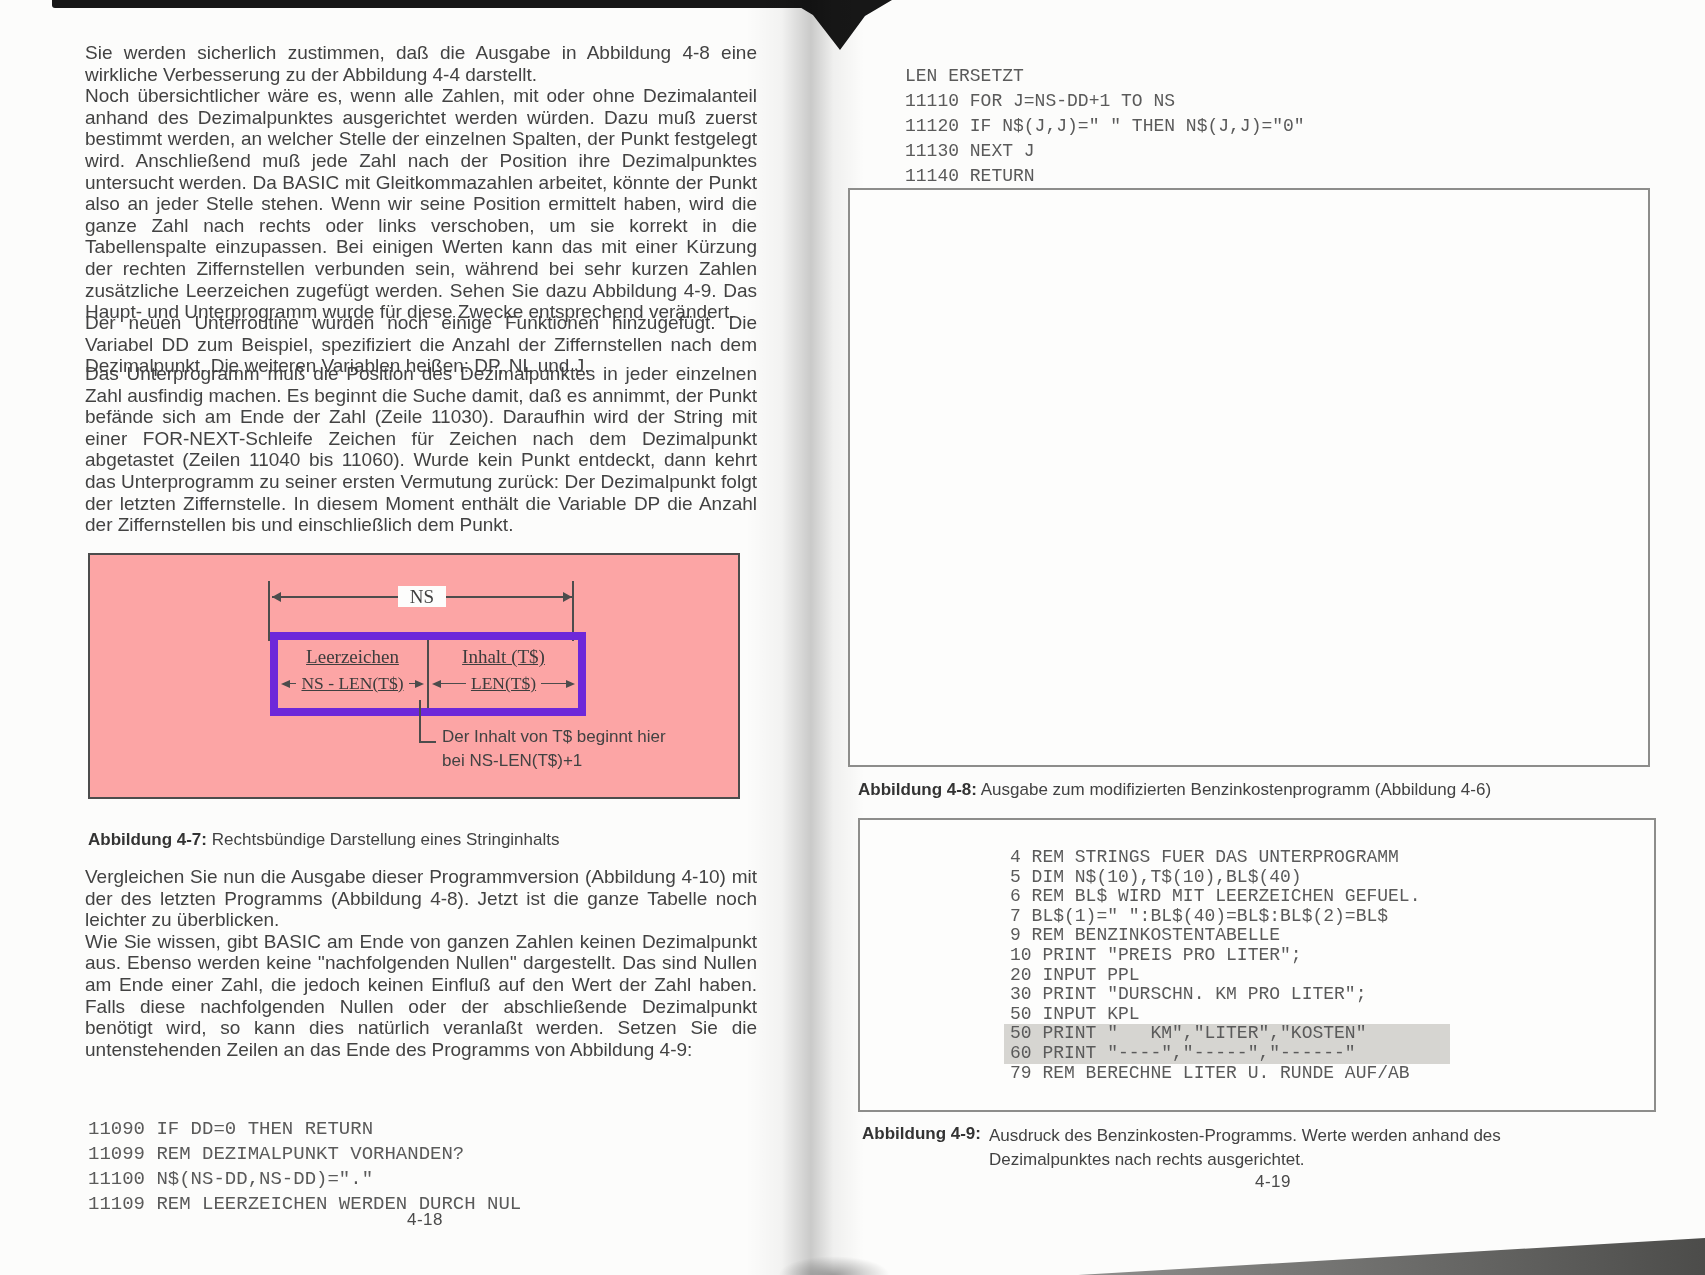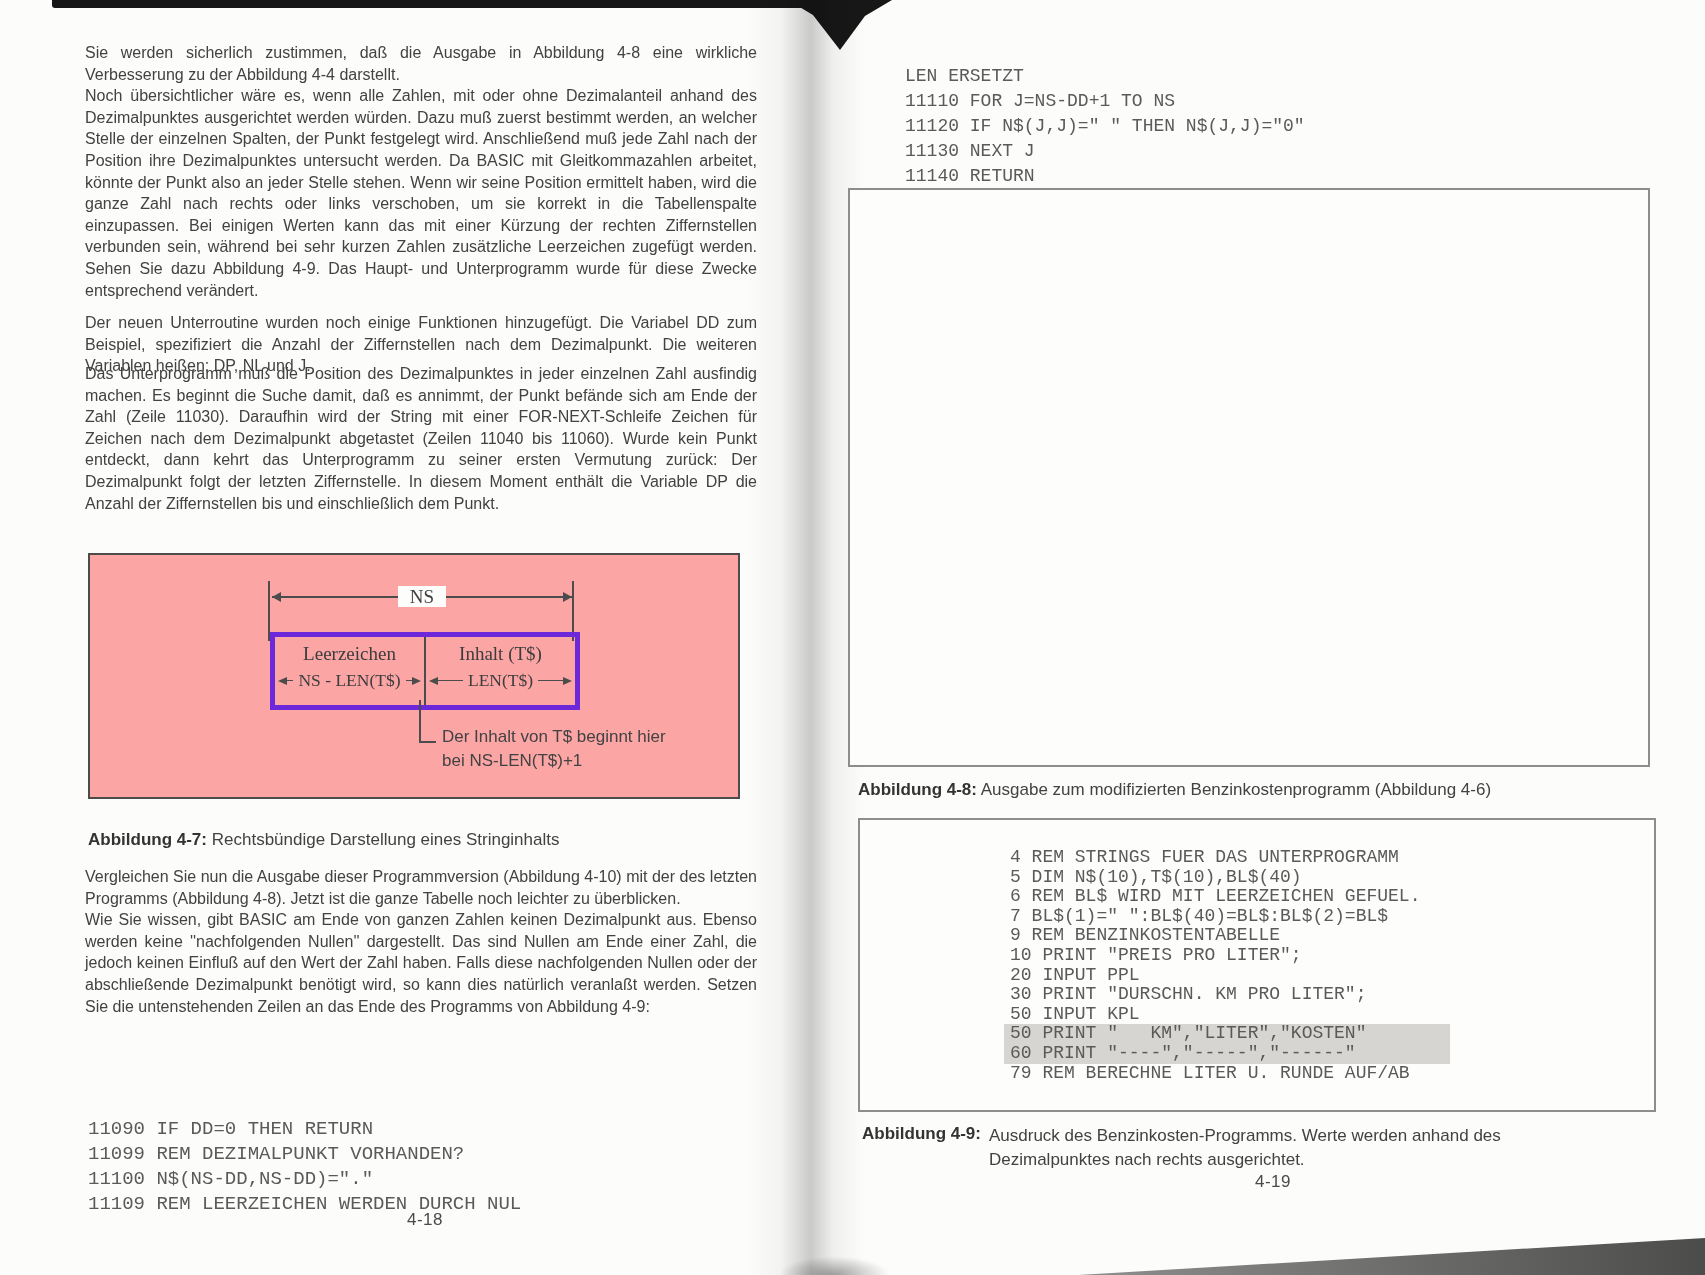--- a/index.html
+++ b/index.html
@@ -10,21 +10,21 @@
   .spine-wedge{position:absolute;left:788px;top:0;width:104px;height:50px;background:#171717;
                clip-path:polygon(0 0,100% 0,74% 32%,50% 100%,24% 30%);}
   .gutter{position:absolute;left:746px;top:0;width:118px;height:1275px;
           background:linear-gradient(90deg,rgba(0,0,0,0) 0%,rgba(0,0,0,0.04) 30%,rgba(0,0,0,0.20) 55%,rgba(0,0,0,0.05) 74%,rgba(0,0,0,0) 100%);}
   .corner-shadow{position:absolute;left:1078px;top:1238px;width:627px;height:37px;
                  clip-path:polygon(0 100%,100% 0,100% 100%);
                  background:linear-gradient(90deg,#8f8f8d,#4c4c4a);}
   .spine-foot{position:absolute;left:778px;top:1256px;width:112px;height:19px;
               background:radial-gradient(ellipse at 50% 100%,rgba(0,0,0,0.35),rgba(0,0,0,0) 70%);}
   
-  .para{position:absolute;width:672px;font-size:16px;line-height:21.6px;text-align:justify;color:#424242;}
+  .para{position:absolute;width:672px;font-size:19px;line-height:21.6px;text-align:justify;color:#424242;}
   .para p{margin:0;}
   
   .code{position:absolute;font-family:"Liberation Mono",monospace;color:#5a5a5a;font-size:19px;line-height:25px;white-space:pre;}
   .code-sm{font-size:18px;line-height:25px;}
   
   .terminal{position:absolute;font-family:"DejaVu Sans Mono",monospace;font-size:20px;line-height:21px;
             color:#616161;white-space:pre;margin:0;}
   
   .figbox{position:absolute;border:2px solid #8d8d8b;background:#fdfdfc;}
   .diagram{position:absolute;border:2px solid #4c4c4c;background:#fca5a5;}
@@ -32,21 +32,21 @@
   .caption b{color:#333;}
   .pagenum{position:absolute;font-size:17px;color:#4a4a4a;letter-spacing:0.5px;}
   
   .tick{position:absolute;border-left:2px solid #4c4c4c;}
   .hline{position:absolute;border-top:2px solid #4c4c4c;}
   .ns-label-row{position:absolute;text-align:center;font-family:"Liberation Serif",serif;font-size:19px;}
   .ns-label-row span{background:#fdfdfc;padding:0 12px;}
   .tri{position:absolute;width:0;height:0;border-top:5px solid transparent;border-bottom:5px solid transparent;}
   .tri.l{border-right:9px solid #4c4c4c;}
   .tri.r{border-left:9px solid #4c4c4c;}
-  .cells{position:absolute;display:flex;border:5px solid #6d28d9;}
+  .cells{position:absolute;display:flex;border:8px solid #6d28d9;text-decoration:underline;}
   .cell{flex:1;padding-top:6px;}
   .cell.first{border-right:2px solid #4c4c4c;}
   .cell-title{text-align:center;font-family:"Liberation Serif",serif;font-size:19px;color:#3c3c3c;}
   .measure{display:flex;align-items:center;margin-top:5px;padding:0 3px;}
   .measure .mtri{width:0;height:0;border-top:4.5px solid transparent;border-bottom:4.5px solid transparent;}
   .measure .mtri.l{border-right:9px solid #4c4c4c;}
   .measure .mtri.r{border-left:9px solid #4c4c4c;}
   .measure .mline{flex:1;border-top:1.5px solid #4c4c4c;min-width:2px;}
   .measure .mlabel{font-family:"Liberation Serif",serif;font-size:17.5px;color:#3c3c3c;padding:0 5px;white-space:nowrap;}
   .note{position:absolute;font-size:17px;line-height:24px;color:#424242;}

